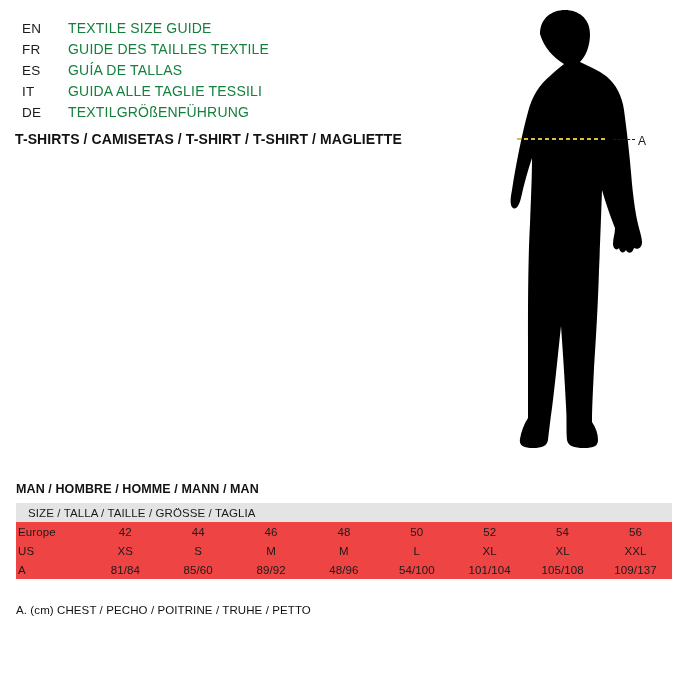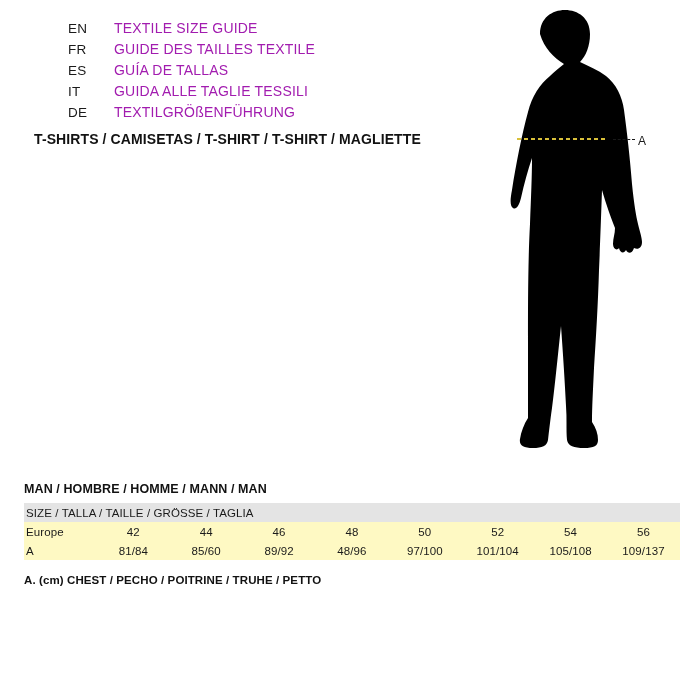--- a/index.html
+++ b/index.html
@@ -26,38 +26,37 @@
   .lang-block {
     position: absolute;
     left: 22px;
     top: 20px;
     width: 430px;
   }
   .lang-row {
     display: flex;
     align-items: baseline;
     height: 21px;
-    margin-left: 46px;
   }
   .lang-code {
     width: 46px;
     font-size: 13.5px;
     letter-spacing: 0.2px;
     color: #1a1a1a;
   }
   .lang-title {
     font-size: 14px;
     letter-spacing: 0.2px;
-    color: #a21caf;
+    color: #15803d;
   }
 
   
   .category-block {
     position: absolute;
-    left: 34px;
+    left: 15px;
     top: 130px;
     width: 440px;
   }
   .category-line {
     font-size: 14px;
     font-weight: bold;
     letter-spacing: 0.1px;
     line-height: 19px;
     color: #121212;
   }
@@ -84,21 +83,21 @@
     position: absolute;
     left: 143px;
     top: 131px;
     width: 22px;
     border-top: 1px dashed #1a1a1a;
   }
 
   
   .table-section {
     position: absolute;
-    left: 24px;
+    left: 16px;
     top: 482px;
     width: 656px;
   }
   .man-heading {
     font-size: 12.5px;
     font-weight: bold;
     letter-spacing: 0.1px;
     color: #121212;
     margin-bottom: 7px;
   }
@@ -119,29 +118,29 @@
   table.size-table td.label-cell {
     text-align: left;
     padding-left: 2px;
     width: 92px;
   }
   tr.head-row td {
     background: #e4e4e4;
     text-align: left;
     font-size: 11.5px;
     height: 19px;
-    padding-left: 2px;
+    padding-left: 12px;
   }
   tr.shade td {
-    background: #fef9c3;
+    background: #ef4444;
   }
   .footnote {
-    margin-top: 14px;
+    margin-top: 25px;
     font-size: 11.5px;
-    font-weight: bold;
+    font-weight: normal;
     color: #121212;
     letter-spacing: 0.1px;
   }
 </style>
 </head>
 <body>
 
 <div class="page">
 
   <div class="lang-block">
@@ -233,26 +232,37 @@
         <td>42</td>
         <td>44</td>
         <td>46</td>
         <td>48</td>
         <td>50</td>
         <td>52</td>
         <td>54</td>
         <td>56</td>
       </tr>
       <tr class="shade">
+        <td class="label-cell">US</td>
+        <td>XS</td>
+        <td>S</td>
+        <td>M</td>
+        <td>M</td>
+        <td>L</td>
+        <td>XL</td>
+        <td>XL</td>
+        <td>XXL</td>
+      </tr>
+      <tr class="shade">
         <td class="label-cell">A</td>
         <td>81/84</td>
         <td>85/60</td>
         <td>89/92</td>
         <td>48/96</td>
-        <td>97/100</td>
+        <td>54/100</td>
         <td>101/104</td>
         <td>105/108</td>
         <td>109/137</td>
       </tr>
     </tbody>
       </table>
 
     <div class="footnote">A. (cm) CHEST / PECHO / POITRINE / TRUHE / PETTO</div>
   </div>
 

